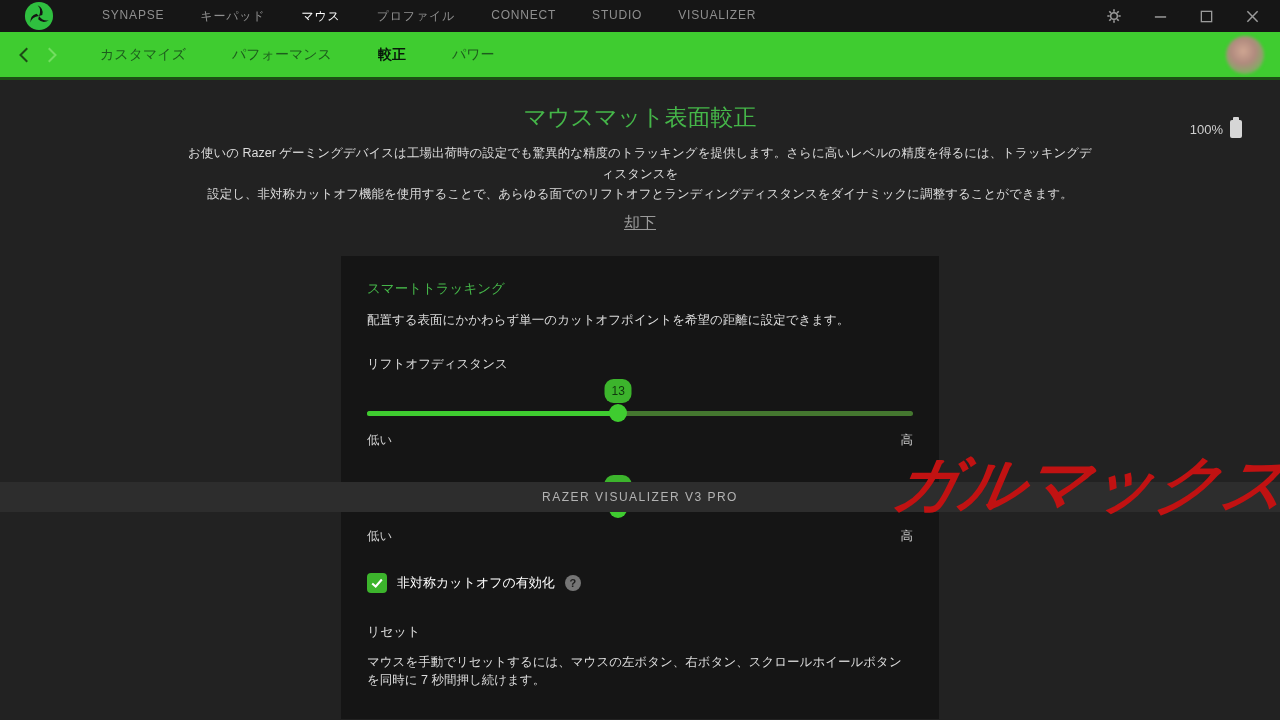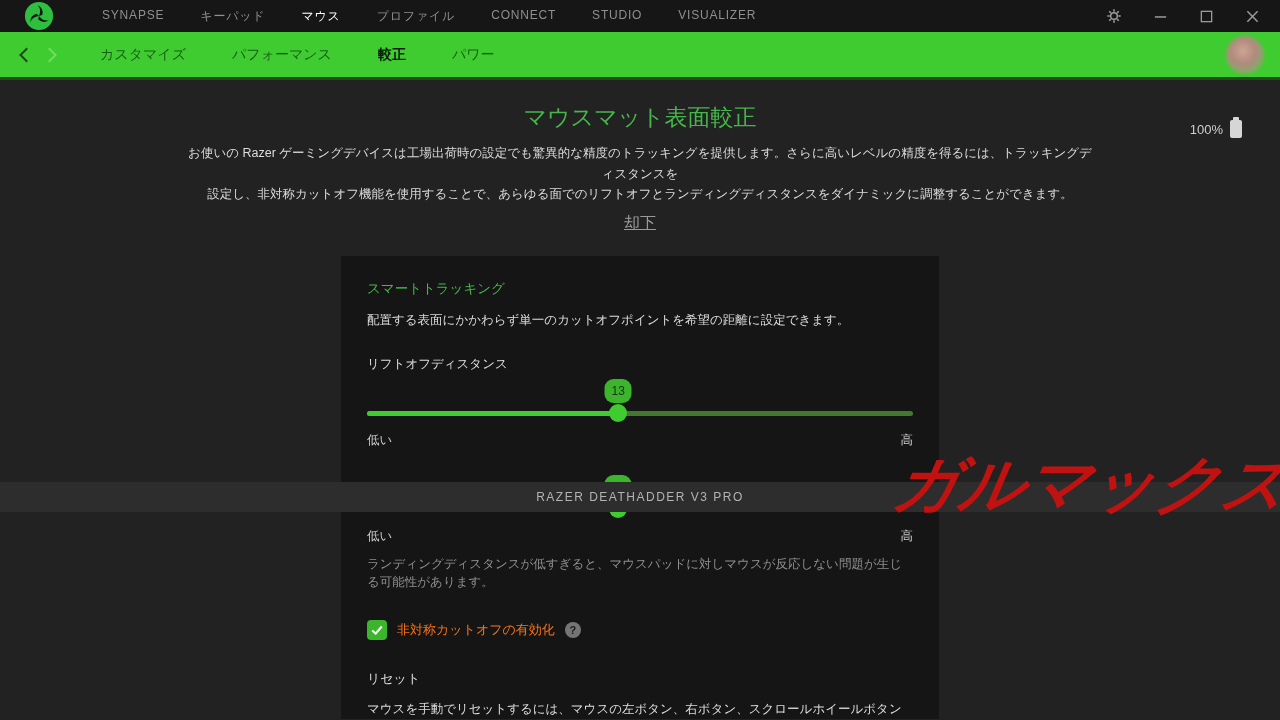--- a/index.html
+++ b/index.html
@@ -42,21 +42,21 @@
   .slider-label { font-size:12.5px; color:#dcdcdc; }
   .slider-area { position:relative; margin-top:6px; padding-top:32px; }
   .value-badge { position:absolute; top:0; transform:translateX(-50%); min-width:27px; height:24px; background:#3cb42c; border-radius:9px; display:flex; align-items:center; justify-content:center; font-size:12px; color:#11380e; padding:0 4px; }
   .track { position:relative; height:5px; background:#44772f; border-radius:3px; cursor:pointer; }
   .track-fill { position:absolute; left:0; top:0; height:100%; background:#3fcc30; border-radius:3px; }
   .thumb { position:absolute; top:50%; transform:translate(-50%,-50%); width:18px; height:18px; border-radius:50%; background:#3fcc30; cursor:grab; }
   .minmax { display:flex; justify-content:space-between; margin-top:16px; font-size:12.5px; color:#cfcfcf; }
   .warning { margin-top:10px; font-size:12.5px; line-height:1.5; color:#8f8f8f; }
   .check-row { margin-top:28px; display:flex; align-items:center; gap:10px; }
   .checkbox { width:20px; height:20px; background:#3cb42c; border-radius:4px; display:flex; align-items:center; justify-content:center; cursor:pointer; }
-  .check-label { font-size:13px; color:#f97316; }
+  .check-label { font-size:13px; color:#ffffff; }
   .help { width:16px; height:16px; border-radius:50%; background:#757575; color:#1c1c1c; font-size:11px; font-weight:bold; display:flex; align-items:center; justify-content:center; cursor:pointer; }
   .reset-title { margin-top:30px; font-size:13px; color:#dcdcdc; }
   .reset-desc { margin-top:12px; font-size:12.5px; line-height:1.5; color:#dcdcdc; }
 
   
   .footer { position:absolute; bottom:0; left:0; width:100%; height:30px; background:#2d2d2d; display:flex; align-items:center; justify-content:center; }
   .footer .device { font-size:12px; letter-spacing:1.5px; color:#b3b3b3; }
 
   
   .watermark { position:absolute; right:-8px; bottom:-4px; z-index:60; font-size:64px; line-height:1; font-weight:bold; font-style:italic; transform:skewX(-10deg); color:#c11212; white-space:nowrap; pointer-events:none; }
@@ -188,36 +188,35 @@
             <div class="track-fill" style="width: 46%;"></div>
             <div class="thumb" style="left: 46%;"></div>
           </div>
           <div class="minmax">
             <span>低い</span>
             <span>高</span>
           </div>
         </div>
       </div>
 
-      <div class="warning">ランディングディスタンスが低すぎると、マウスパッドに対しマウスが反応しない問題が生じる可能性があります。</div>
 
       <div class="check-row">
         <div class="checkbox">
           <svg viewBox="0 0 16 16" width="14" height="14">
               <polyline points="2.5,8.5 6.5,12 13.5,4" fill="none" stroke="#ffffff" stroke-width="2.4"></polyline>
             </svg>
         </div>
         <span class="check-label">非対称カットオフの有効化</span>
         <span class="help">?</span>
       </div>
 
       <div class="reset-title">リセット</div>
       <div class="reset-desc">マウスを手動でリセットするには、マウスの左ボタン、右ボタン、スクロールホイールボタンを同時に 7 秒間押し続けます。</div>
     </div>
   </div>
 
   <div class="footer">
-    <span class="device">RAZER DEATHADDER V3 PRO</span>
+    <span class="device">RAZER VISUALIZER V3 PRO</span>
   </div>
 
   <div class="watermark">ガルマックス</div>
 
 </div>
 
 </body></html>

